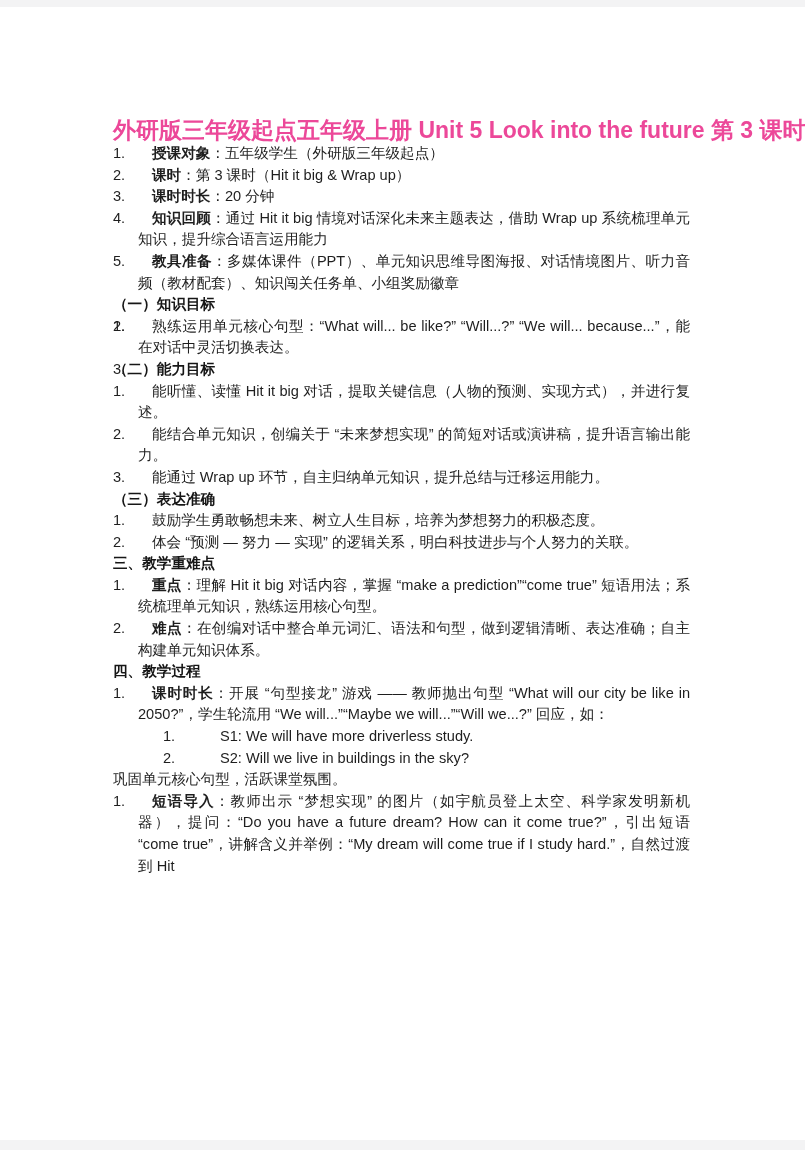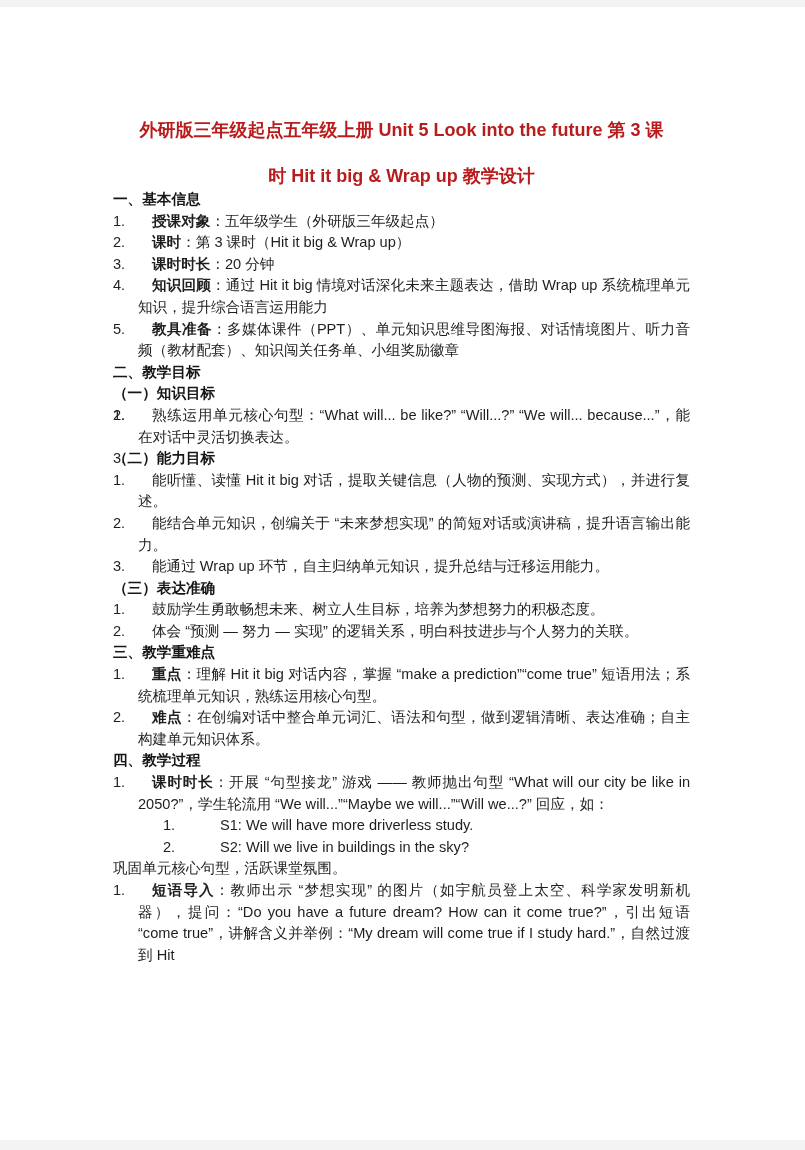--- a/index.html
+++ b/index.html
@@ -17,27 +17,26 @@
     width: 805px; height: 1133px;
     background: #ffffff;
   }
   .content {
     padding: 100px 115px 0 113px;
     font-size: 14.6px;
     line-height: 21.6px;
   }
   .title {
     display: flex;
-    flex-direction: column;
     align-items: center;
-    font-size: 18px;
+    font-size: 23px;
     font-weight: 700;
     line-height: 46px;
     margin-bottom: -10px;
-    color: #b91c1c;
+    color: #ec4899;
   }
   .title-line { white-space: nowrap; }
   .h1, .h2 { font-weight: 700; color: #161616; }
   .li {
     position: relative;
     padding-left: 25px;
     text-indent: 14px;
     text-align: justify;
   }
   .li .num {
@@ -59,30 +58,28 @@
 
 <div class="page">
   <div class="content">
 
     <div class="title">
       <div class="title-line">外研版三年级起点五年级上册 Unit 5 Look into the future 第 3 课</div>
       <div class="title-line">时 Hit it big &amp; Wrap up 教学设计</div>
     </div>
 
     <div>
-      <div class="h1">一、基本信息</div>
       <div class="li"><span class="num">1.</span><span class="label">授课对象</span><span>：五年级学生（外研版三年级起点）</span></div>
       <div class="li"><span class="num">2.</span><span class="label">课时</span><span>：第 3 课时（Hit it big &amp; Wrap up）</span></div>
       <div class="li"><span class="num">3.</span><span class="label">课时时长</span><span>：20 分钟</span></div>
       <div class="li"><span class="num">4.</span><span class="label">知识回顾</span><span>：通过 Hit it big 情境对话深化未来主题表达，借助 Wrap up 系统梳理单元知识，提升综合语言运用能力</span></div>
       <div class="li"><span class="num">5.</span><span class="label">教具准备</span><span>：多媒体课件（PPT）、单元知识思维导图海报、对话情境图片、听力音频（教材配套）、知识闯关任务单、小组奖励徽章</span></div>
     </div>
 
     <div>
-      <div class="h1">二、教学目标</div>
 
       <div class="h2">（一）知识目标</div>
       <div class="li"><span class="num">1.</span></div>
       <div class="li"><span class="num">2.</span><span>熟练运用单元核心句型：“What will... be like?” “Will...?” “We will... because...”，能在对话中灵活切换表达。</span></div>
       <div class="li"><span class="num">3.</span></div>
 
       <div class="h2">（二）能力目标</div>
       <div class="li"><span class="num">1.</span><span>能听懂、读懂 Hit it big 对话，提取关键信息（人物的预测、实现方式），并进行复述。</span></div>
       <div class="li"><span class="num">2.</span><span>能结合单元知识，创编关于 “未来梦想实现” 的简短对话或演讲稿，提升语言输出能力。</span></div>
       <div class="li"><span class="num">3.</span><span>能通过 Wrap up 环节，自主归纳单元知识，提升总结与迁移运用能力。</span></div>

